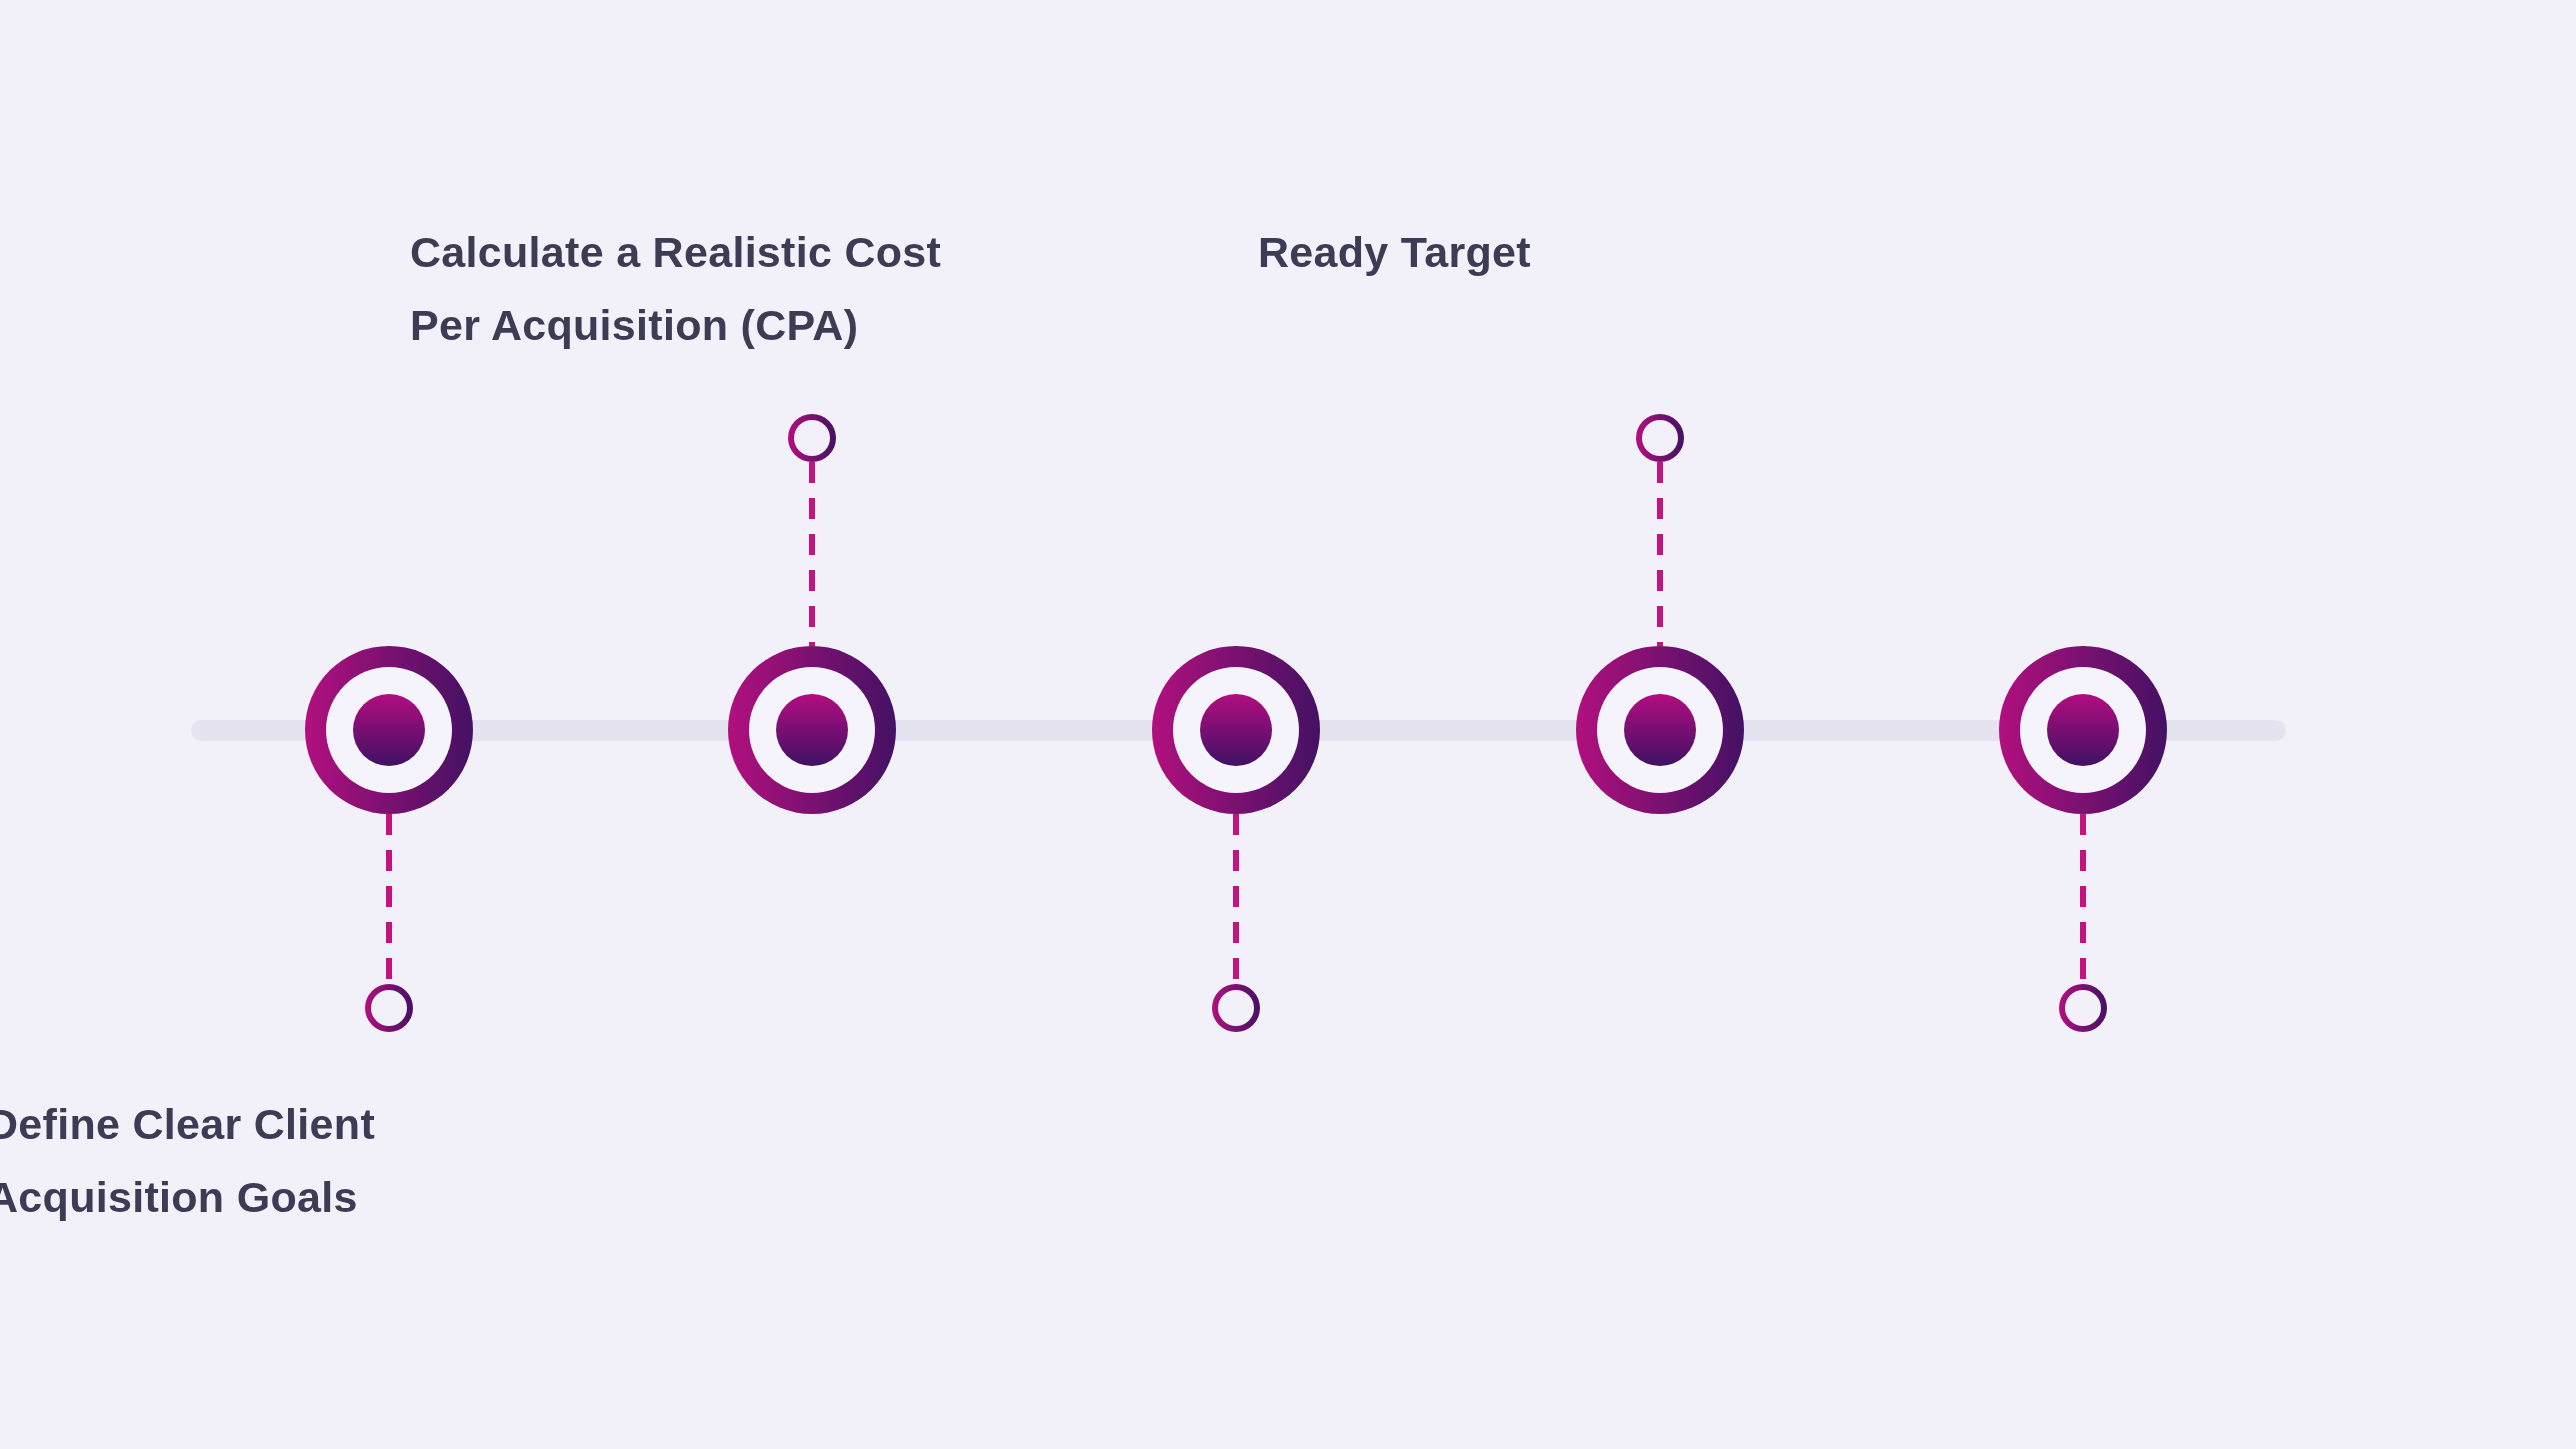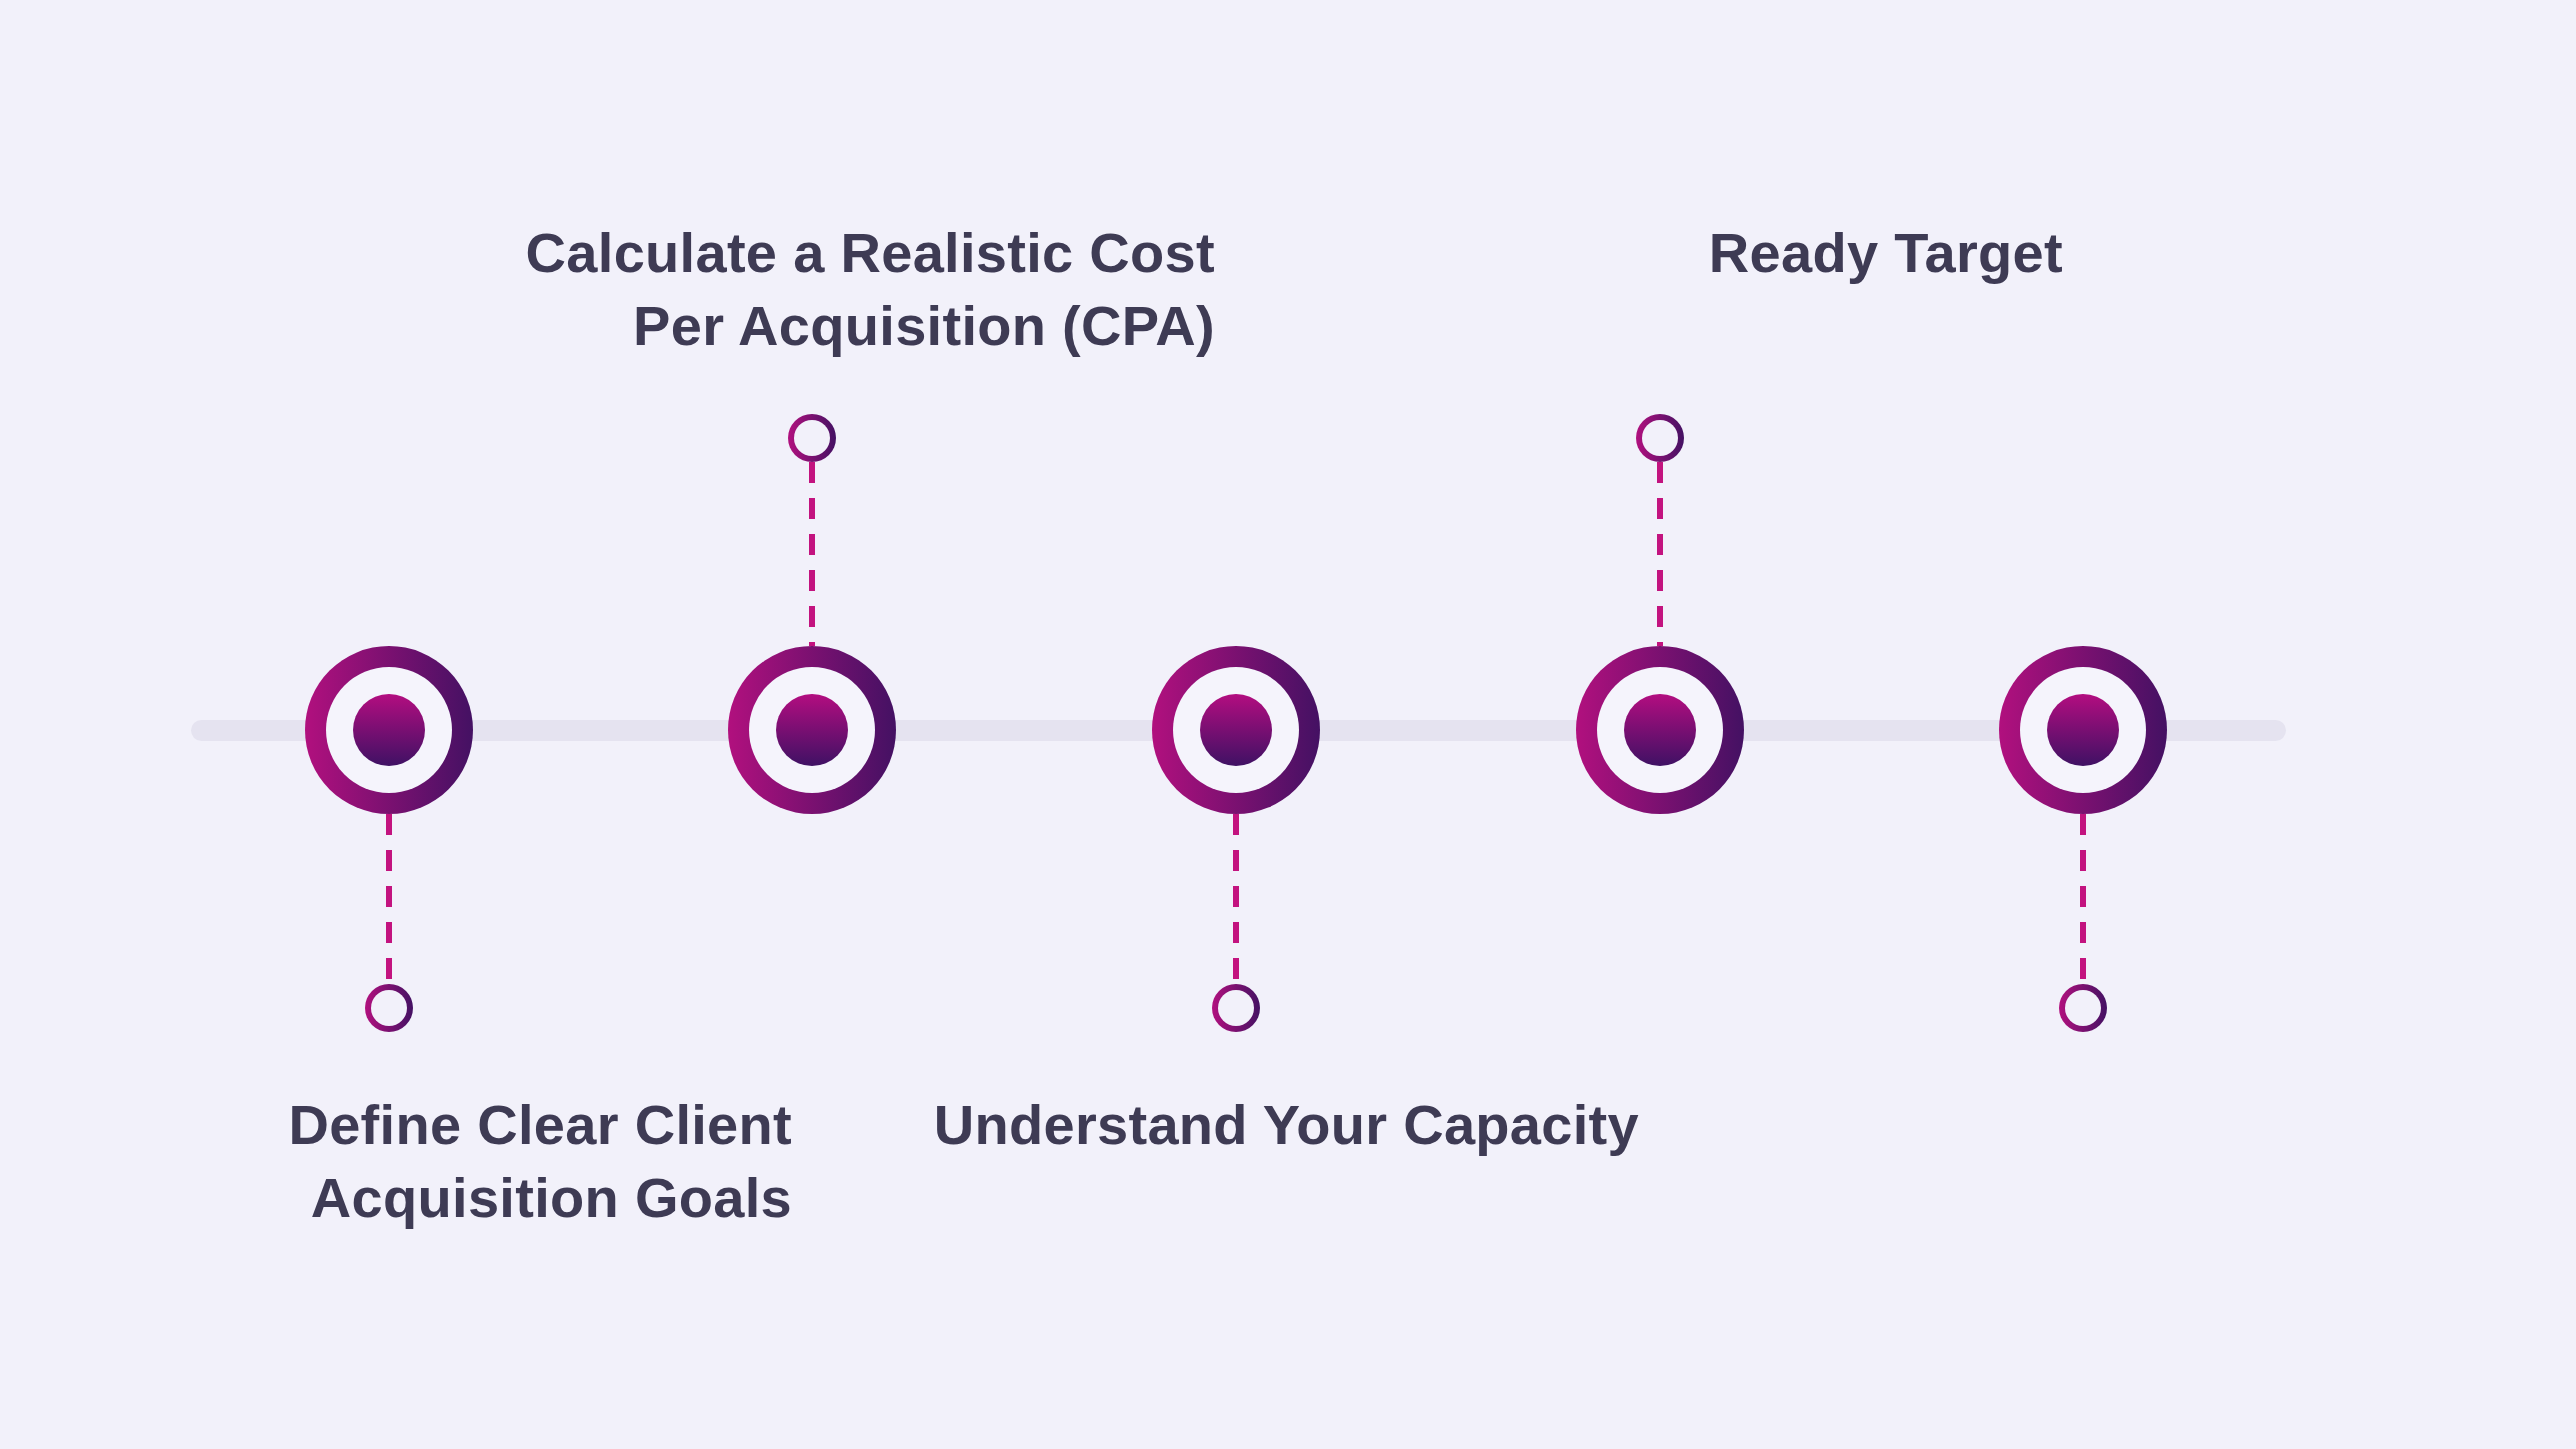--- a/index.html
+++ b/index.html
@@ -70,23 +70,23 @@
   .endpoint.above{top:414px;}
   .endpoint-inner{
     position:absolute;inset:5.8px;border-radius:50%;
     background:var(--bg);
   }
 
   .label{
     position:absolute;
     left:calc(var(--x) - 402px);
     width:805px;
-    text-align:right;
+    text-align:left;
     color:var(--text);
-    font-size:56px;
+    font-size:43px;
     line-height:73px;
     font-weight:600;
     letter-spacing:0.3px;
   }
   .label.below{top:1088px;}
   .label.above{top:216px;}
 </style>
 </head>
 <body>
 
@@ -127,21 +127,20 @@
   <div class="step s3">
     <div class="node">
       <div class="node-inner"></div>
       <div class="node-dot"></div>
     </div>
     <div class="connector below"></div>
     <div class="endpoint below">
       <div class="endpoint-inner"></div>
     </div>
     <div class="label below">
-      <div>Understand Your Capacity</div>
     </div>
   </div>
 
   <div class="step s4">
     <div class="node">
       <div class="node-inner"></div>
       <div class="node-dot"></div>
     </div>
     <div class="connector above"></div>
     <div class="endpoint above">

